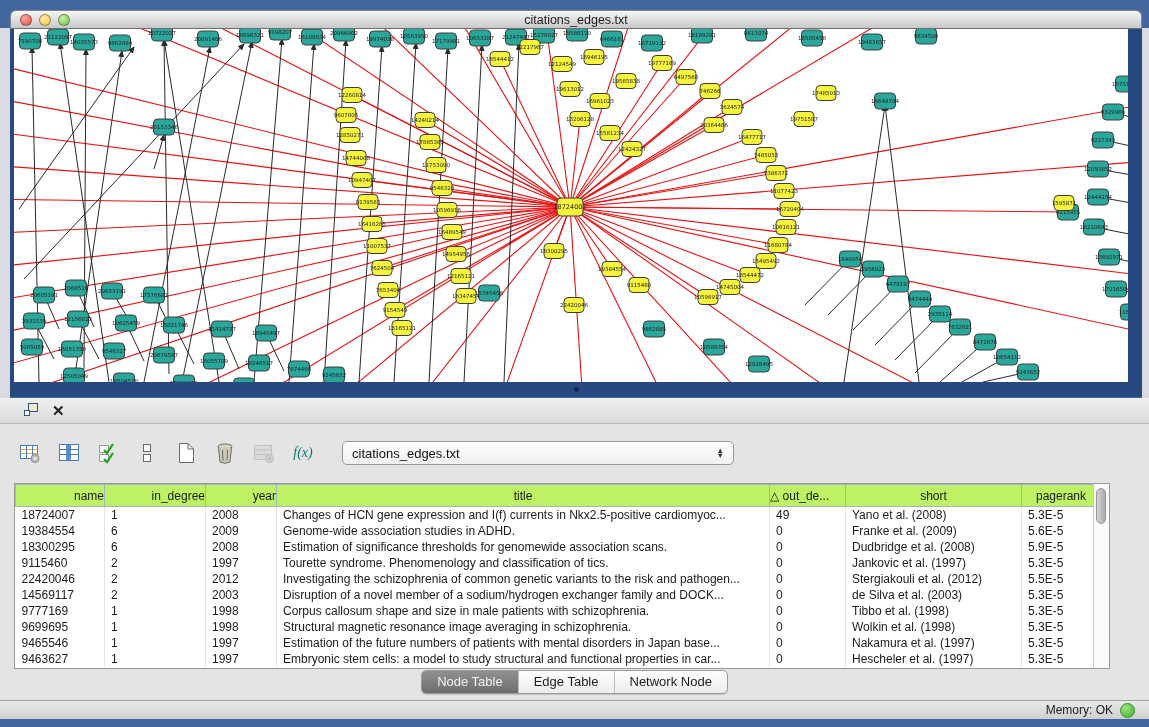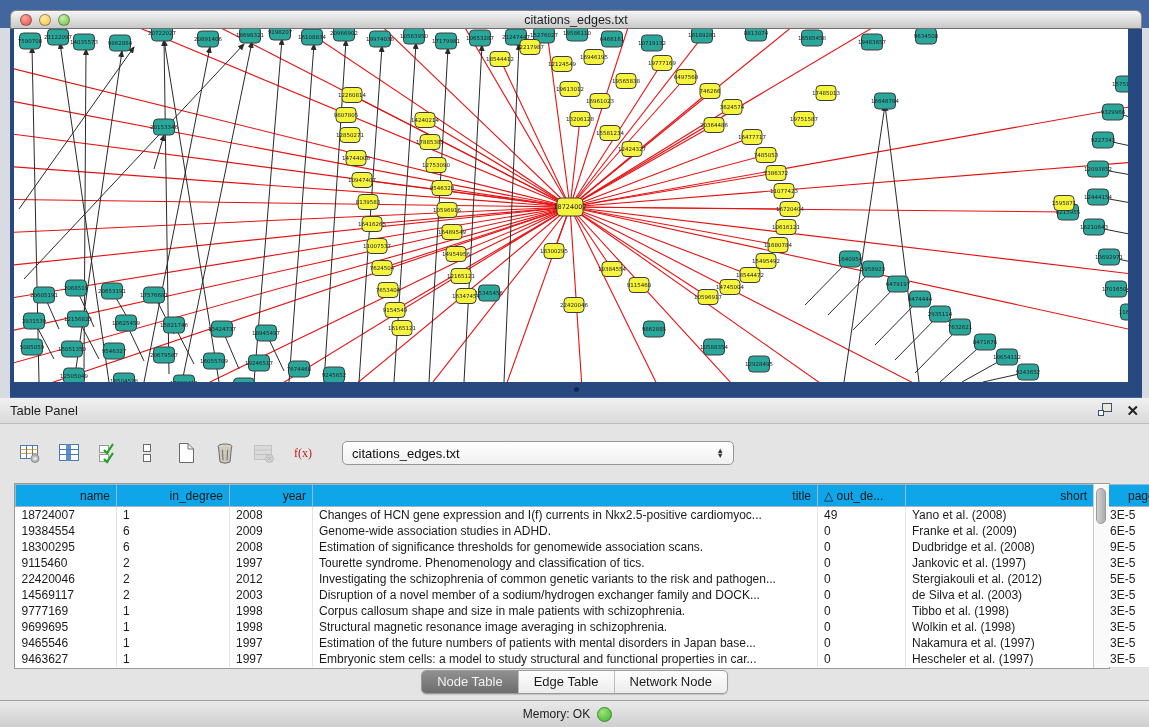--- a/index.html
+++ b/index.html
@@ -29,51 +29,51 @@
   
   .table-panel{position:absolute;top:398px;left:0;width:1149px;height:302px;background:#e4e4e4;}
   .panel-titlebar{height:26px;background:linear-gradient(#f0f0f0,#dadada);border-bottom:1px solid #bcbcbc;
                   display:flex;align-items:center;padding:0 10px;font-size:13px;color:#1e1e1e;box-sizing:border-box;}
   .panel-title{flex:1;}
   .panel-titlebar .tb-icon{margin-left:14px;cursor:default;}
   .close-x{font-size:15px;font-weight:bold;color:#222;}
 
   .toolbar{display:flex;align-items:center;gap:15px;padding:12px 0 0 18px;height:34px;}
   .icon-btn{width:24px;height:24px;display:flex;align-items:center;justify-content:center;}
-  .fx-label{font-size:12px;font-family:"Liberation Serif",serif;color:#b91c1c;}
+  .fx-label{font-size:14px;font-style:italic;font-family:"Liberation Serif",serif;color:#0f766e;}
   .combo{width:392px;height:24px;margin-left:12px;background:linear-gradient(#ffffff,#f0f0f0);
          border:1px solid #979797;border-radius:5px;display:flex;align-items:center;
          padding:0 9px;font-size:13px;color:#111;position:relative;box-sizing:border-box;}
   .combo-arrows{position:absolute;right:9px;display:flex;flex-direction:column;line-height:5px;font-size:7.5px;color:#333;}
 
   .table-outer{position:absolute;left:14px;top:85px;width:1094px;height:184px;
                border:1px solid #9a9a9a;background:#fff;display:flex;box-sizing:content-box;}
   .grid-area{width:1078px;}
   table{border-collapse:collapse;table-layout:fixed;font-size:12px;color:#1b1b1b;width:1078px;}
-  th{background:#0ea5e9;border:1px solid #9db7c6;height:21px;font-weight:normal;padding:0 6px;
+  th{background:#bef264;border:1px solid #9db7c6;height:21px;font-weight:normal;padding:0 0;
      white-space:nowrap;overflow:hidden;}
   td{height:16px;padding:0 6px;border-right:1px solid #e4e4e4;white-space:nowrap;overflow:hidden;
      background:#fff;}
   .c-name{width:88px;}.c-indeg{width:100px;margin-left:11px;}.c-year{width:70px;margin-top:18px;}.c-title{width:492px;}
   .c-out{width:75px;}.c-short{width:175px;}.c-page{width:78px;}
-  .al-r{text-align:right;}.al-c{text-align:right;}.al-l{text-align:left;}
+  .al-r{text-align:right;}.al-c{text-align:center;}.al-l{text-align:left;}
   .vscroll{width:15px;border-left:1px solid #c9c9c9;background:#fafafa;position:relative;}
   .vthumb{position:absolute;left:2px;top:4px;width:10px;height:36px;border-radius:6px;
           background:linear-gradient(90deg,#d2d2d2,#ababab);border:1px solid #9a9a9a;box-sizing:border-box;}
 
   .tab-bar{position:absolute;top:272px;left:0;width:100%;display:flex;justify-content:center;}
   .seg{display:flex;border:1px solid #9b9b9b;border-radius:5px;overflow:hidden;
        background:linear-gradient(#fefefe,#ececec);box-shadow:0 1px 1px rgba(0,0,0,.15);}
   .seg-btn{padding:3px 15px 4px;font-size:13px;color:#1d1d1d;border-left:1px solid #bdbdbd;}
   .seg-btn:first-child{border-left:none;}
   .seg-btn.selected{background:linear-gradient(#909090,#6d6d6d);color:#f2f2f2;}
 
-  .status-bar{position:absolute;top:700px;left:0;width:1149px;height:27px;box-sizing:border-box;
+  .status-bar{position:absolute;top:700px;left:0;width:1149px;height:19px;box-sizing:border-box;
               background:linear-gradient(#eaeaea,#cfcfcf);border-top:1px solid #9f9f9f;
-              display:flex;align-items:center;justify-content:center;padding-right:14px;gap:7px;
+              display:flex;align-items:center;justify-content:flex-end;padding-right:14px;gap:7px;
               font-size:12px;color:#1d1d1d;}
   .mem-dot{width:13px;height:13px;border-radius:50%;border:1px solid #3a8a2e;
            background:radial-gradient(circle at 35% 30%,#9fe37f,#3db52c);}
 </style>
 </head>
 <body>
 
 <div class="side-strip" id="left-strip"></div>
 <div class="side-strip" id="right-strip"></div>
 
@@ -709,21 +709,20 @@
           <rect x="543" y="169" width="26" height="18" rx="4" ry="4" fill="#f6f33c" stroke="#3c3c3c" stroke-width="1"></rect>
           <text x="556" y="180" text-anchor="middle" font-size="6.5" font-family="DejaVu Sans, sans-serif" fill="#222222">18724007</text>
         </g>
       </svg>
     <div class="divider-dot"></div>
   </div>
 </div>
 
 <div class="table-panel">
   <div class="panel-titlebar">
-    <span class="panel-title">Table Panel</span>
     <span class="tb-icon">
       <svg width="14" height="13">
           <rect x="4.5" y="0.5" width="9" height="8" fill="#efe9d2" stroke="#35507e"></rect>
           <rect x="0.5" y="7.5" width="5" height="5" fill="#fff" stroke="#35507e"></rect>
         </svg>
     </span>
     <span class="tb-icon close-x">✕</span>
   </div>
 
   <div class="toolbar">

